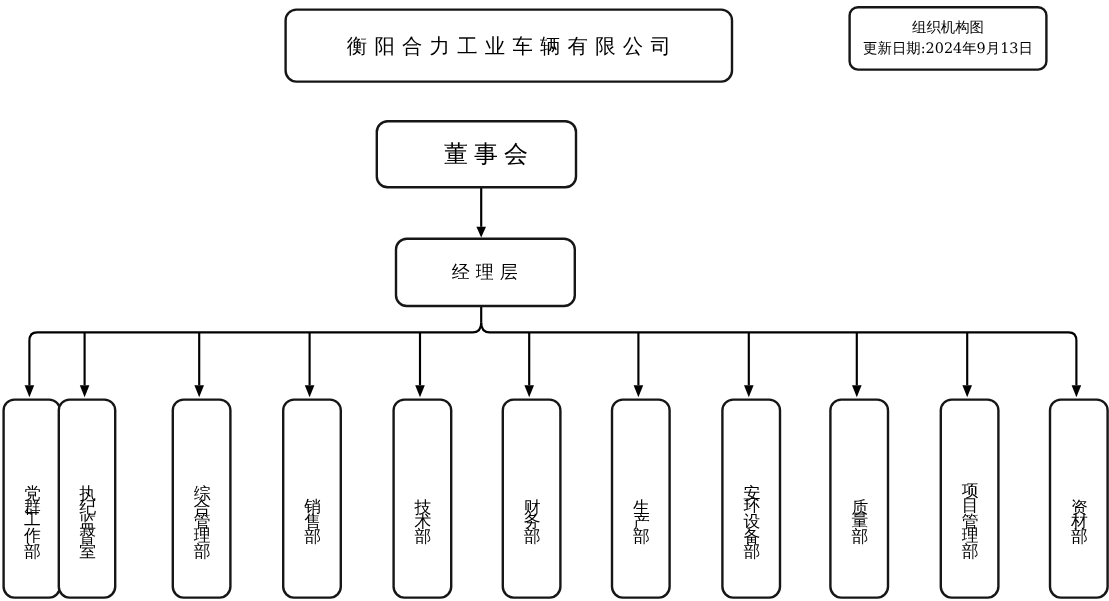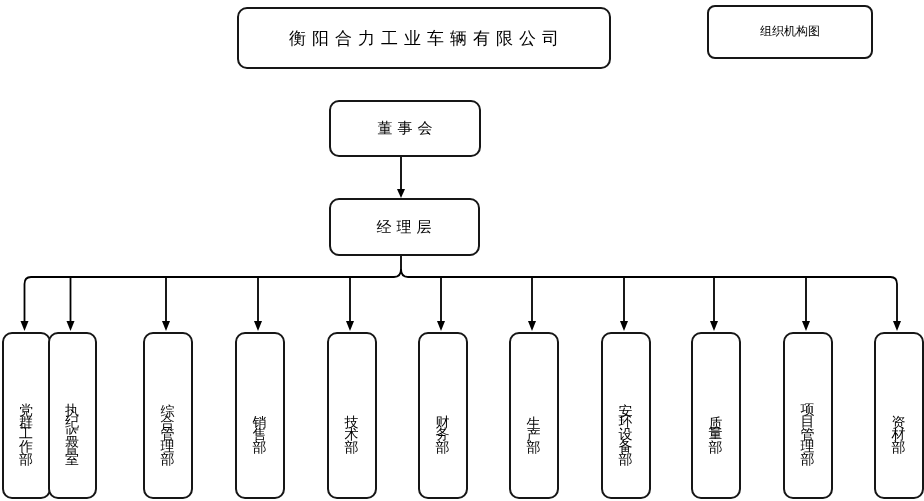--- a/index.html
+++ b/index.html
@@ -17,25 +17,25 @@
     display:flex; align-items:center; justify-content:center;
     text-align:center;
   }
   .title-box {
     left:213px; top:7px; width:364px; height:58px;
     font-size:17px; letter-spacing:6px; padding-left:6px;margin-left:24px;
   }
   .info-box {
     left:707px; top:5px; width:162px; height:50px;
     border-radius:8px; flex-direction:column;
-    font-size:12px; line-height:17px; letter-spacing:0;font-family:Liberation Mono, monospace;
+    font-size:12px; line-height:17px; letter-spacing:0;
   }
   .board-box {
-    left:329px; top:100px; width:143px; height:53px;
-    font-size:15px; letter-spacing:5px; padding-left:5px;
+    left:313px; top:100px; width:143px; height:53px;
+    font-size:20px; letter-spacing:5px; padding-left:21px;
   }
   .manager-box {
     left:329px; top:198px; width:143px; height:54px;
     font-size:15px; letter-spacing:5px; padding-left:4px;
   }
   .dept-box { top:332px; height:163px; width:46px; border-radius:10px; }
   .dept-label {
     writing-mode:vertical-rl; text-orientation:upright;
     font-size:14px; letter-spacing:12px; padding-top:12px;
     white-space:nowrap;
@@ -78,20 +78,21 @@
     <polygon points="893,321 901,321 897,331"></polygon>
   </g>
 </svg>
 
 <div class="box title-box">
   <span>衡阳合力工业车辆有限公司</span>
 </div>
 
 <div class="box info-box">
   <span>组织机构图</span>
+  <span>更新日期:2024年9月13日</span>
 </div>
 
 <div class="box board-box">
   <span>董事会</span>
 </div>
 
 <div class="box manager-box">
   <span>经理层</span>
 </div>
 

